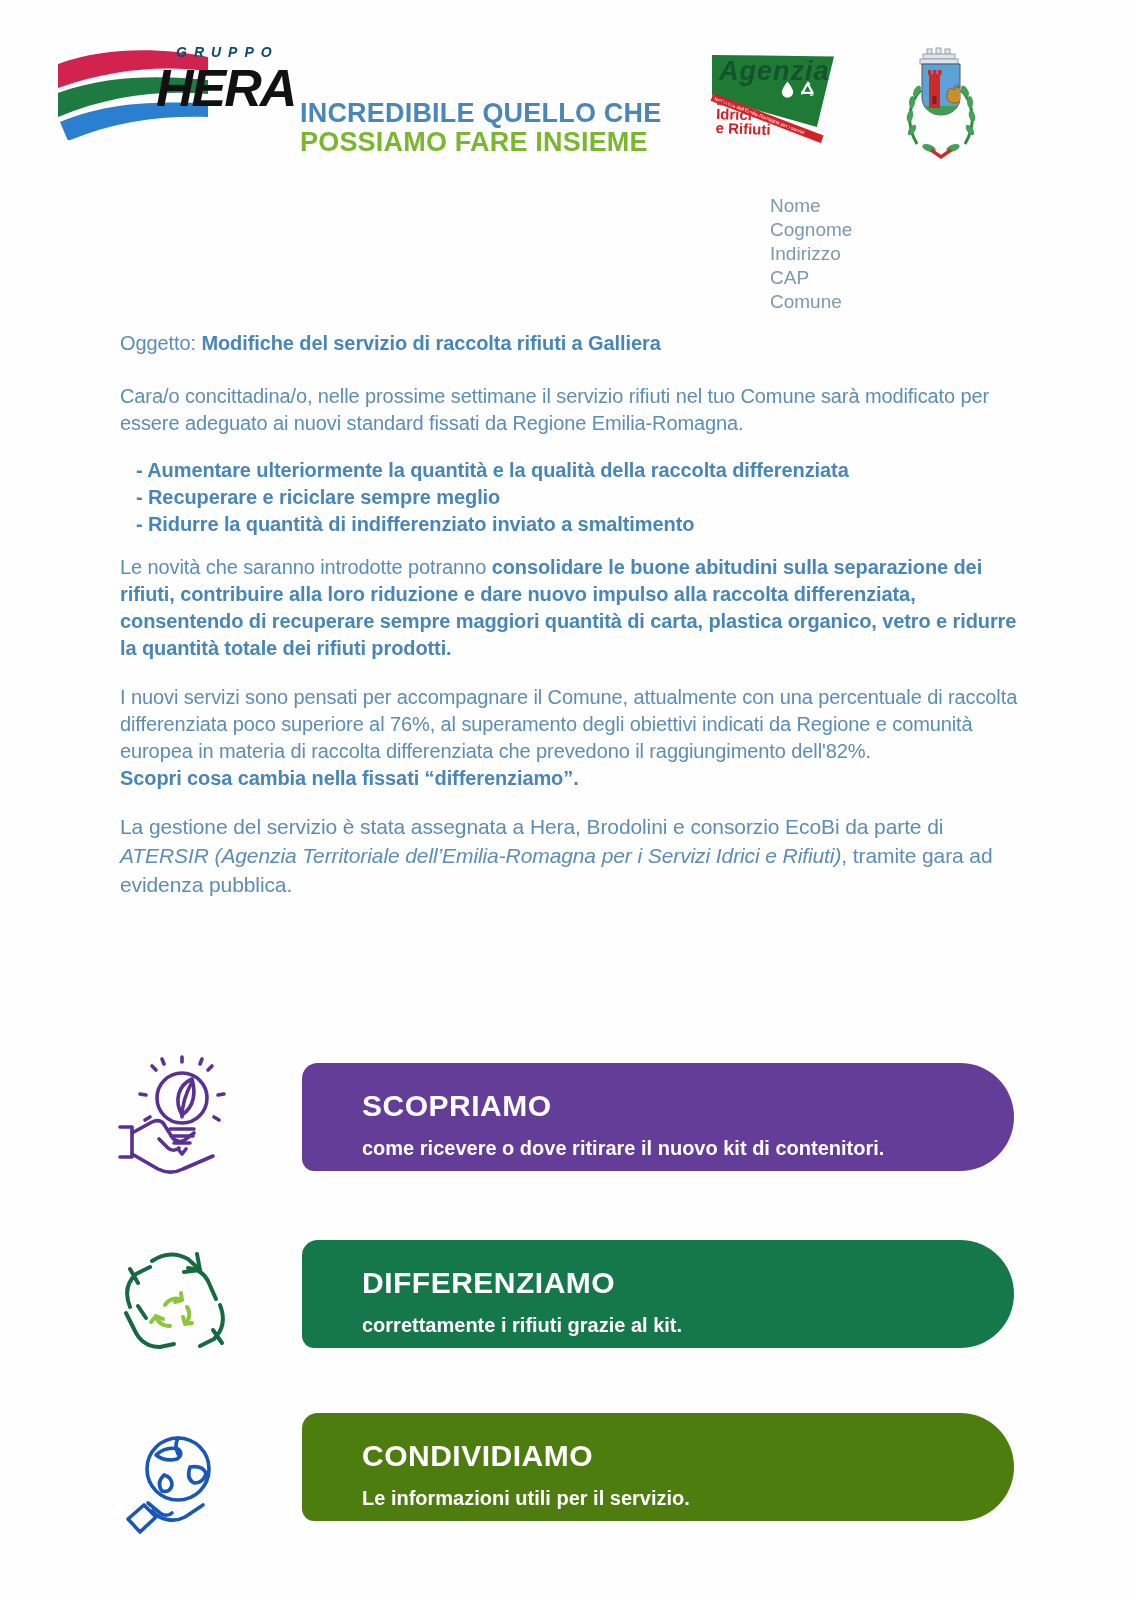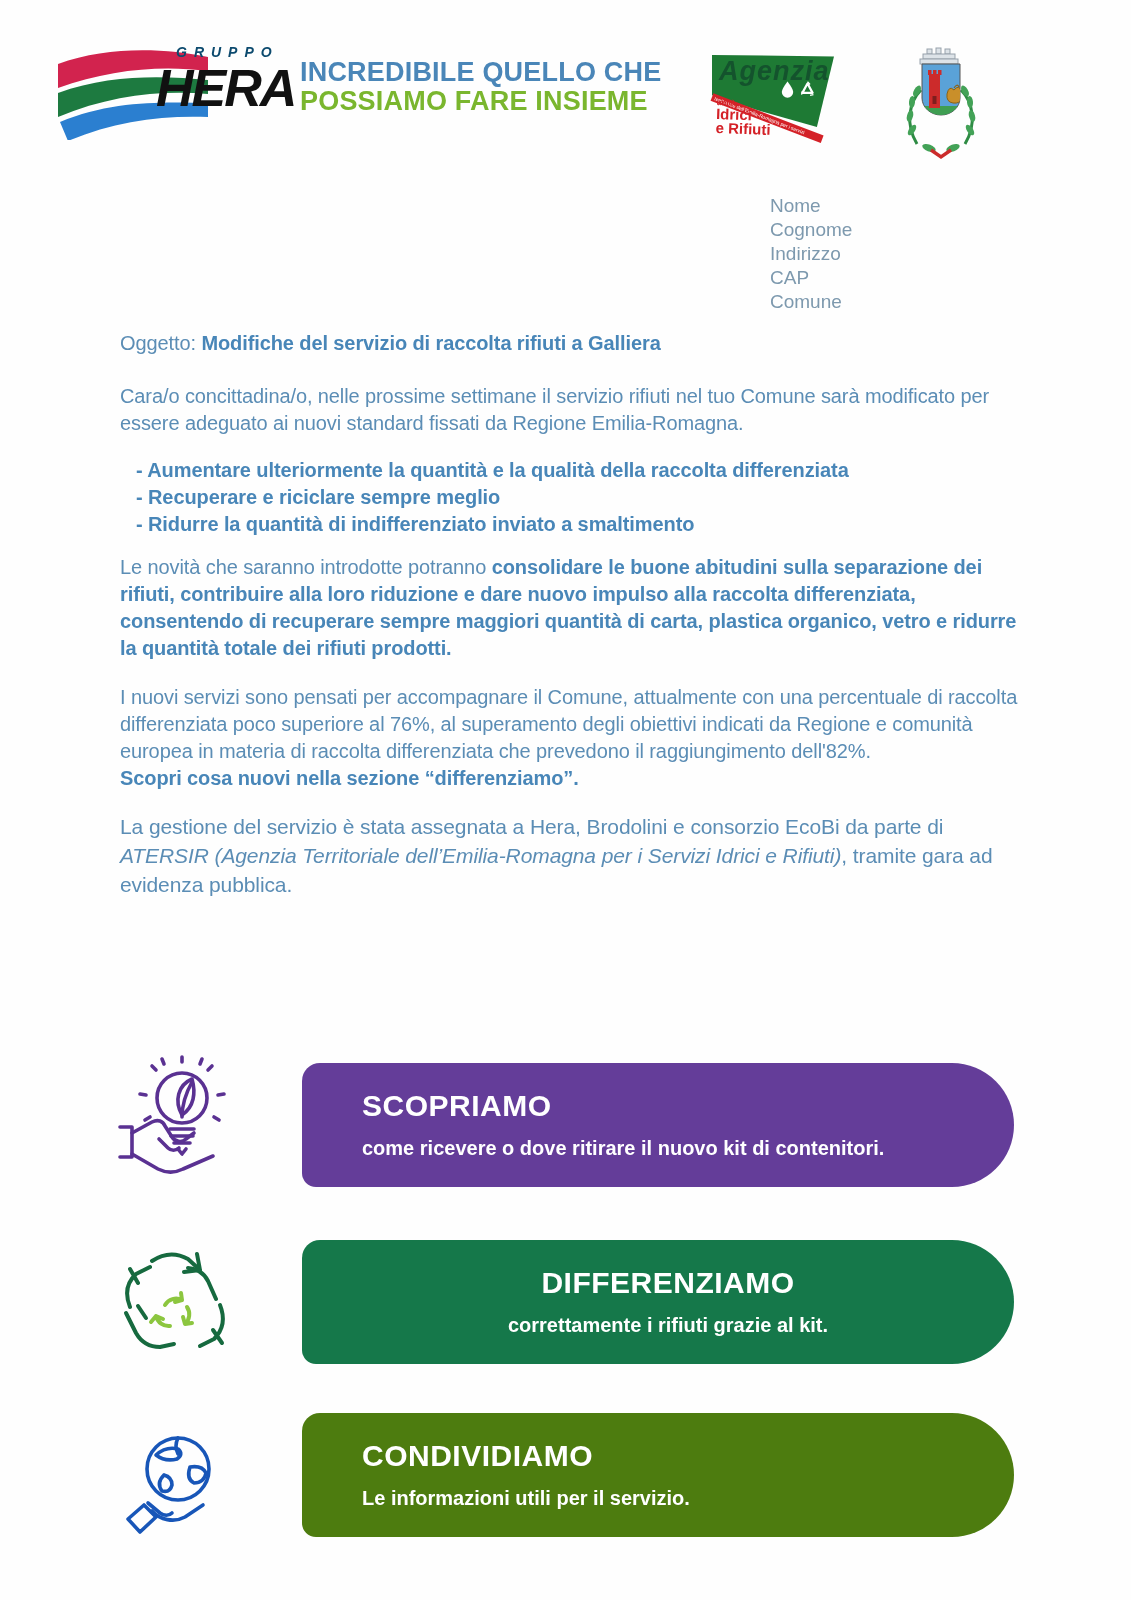--- a/index.html
+++ b/index.html
@@ -8,21 +8,21 @@
 
   
   .hera-logo{position:absolute;left:52px;top:38px;width:245px;height:100px;}
   .hera-bands{position:absolute;left:0;top:2px;}
   .hera-gruppo{position:absolute;left:124px;top:6px;font-size:14px;letter-spacing:7px;
                color:#0c4a6e;font-style:italic;font-weight:bold;}
   .hera-name{position:absolute;left:104px;top:20px;font-size:52px;font-weight:900;
              font-style:italic;color:#111;letter-spacing:-2px;}
   .tagline{position:absolute;left:300px;top:58px;line-height:29px;font-weight:bold;
            font-size:27px;letter-spacing:0.2px;}
-  .tagline .l1{color:#4a86b8;}
+  .tagline .l1{color:#4a86b8;margin-top:41px;}
   .tagline .l2{color:#7ab62e;}
 
   
   .agenzia{position:absolute;left:712px;top:55px;width:122px;height:72px;}
   .agenzia-green{position:absolute;inset:0;background:#1e7a34;
       clip-path:polygon(0% 0%,100% 2%,86% 100%,40% 78%,0% 56%);}
   .agenzia-title{position:absolute;left:7px;top:1px;color:#14532d;font-weight:bold;
       font-style:italic;font-size:27px;letter-spacing:1px;}
   .agenzia-stripe{position:absolute;left:0;top:38px;width:118px;height:8px;background:#d42127;
       transform:rotate(21deg);transform-origin:left center;color:#fff;font-size:5px;
@@ -45,26 +45,26 @@
   .body-text b,.body-text strong{color:#4886b8;}
   .subject{margin:0 0 26px 0;}
   .p1{margin:0 0 20px 0;}
   .bullets{margin:16px;font-weight:bold;color:#4886b8;}
   .note{margin:0 0 30px 0;}
   .p2{margin:0 0 22px 0;}
   .p3{margin:0 0 20px 0;}
   .p4{margin:0;font-size:21px;line-height:29px;}
 
   
-  .banner{position:absolute;left:302px;width:712px;height:124px;color:#fff;
+  .banner{position:absolute;left:302px;width:712px;height:108px;color:#fff;
           border-radius:18px 62px 62px 14px;padding:26px 40px 0 60px;box-sizing:border-box;}
   .banner-title{font-size:30px;font-weight:bold;letter-spacing:0.5px;}
   .banner-sub{font-size:20px;font-weight:bold;margin-top:14px;}
   .b1{top:1063px;}
-  .b2{top:1240px;text-align:center;}
+  .b2{top:1240px;}
   .b3{top:1413px;}
   .side-icon{position:absolute;left:112px;width:126px;height:132px;}
   .i1{top:1055px;}
   .i2{top:1243px;}
   .i3{top:1423px;}
 </style>
 </head>
 <body>
 
 <div class="page">
@@ -164,21 +164,21 @@
 
     <div class="bullets">
       <div>- Aumentare ulteriormente la quantità e la qualità della raccolta differenziata</div>
       <div>- Recuperare e riciclare sempre meglio</div>
       <div>- Ridurre la quantità di indifferenziato inviato a smaltimento</div>
     </div>
 
     <p class="p2"><span>Le novità che saranno introdotte potranno </span><strong>consolidare le buone abitudini sulla separazione dei rifiuti, contribuire alla loro riduzione e dare nuovo impulso alla raccolta differenziata, consentendo di recuperare sempre maggiori quantità di carta, plastica organico, vetro e ridurre la quantità totale dei rifiuti prodotti.</strong></p>
 
     <p class="p3"><span>I nuovi servizi sono pensati per accompagnare il Comune, attualmente con una percentuale di raccolta differenziata poco superiore al 76%, al superamento degli obiettivi indicati da Regione e comunità europea in materia di raccolta differenziata che prevedono il raggiungimento dell'82%.</span><br>
-    <strong>Scopri cosa nuovi nella sezione “differenziamo”.</strong></p>
+    <strong>Scopri cosa cambia nella fissati “differenziamo”.</strong></p>
 
     <p class="p4"><span>La gestione del servizio è stata assegnata a Hera, Brodolini e consorzio EcoBi da parte di </span><em>ATERSIR (Agenzia Territoriale dell’Emilia-Romagna per i Servizi Idrici e Rifiuti)</em><span>, tramite gara ad evidenza pubblica.</span></p>
   </div>
 
   <div class="side-icon i1">
     <svg width="126" height="132" viewBox="0 0 126 132">
       <g fill="none" stroke="#5a3192" stroke-width="3.6" stroke-linecap="round" stroke-linejoin="round">
         <circle cx="70" cy="43" r="25"></circle>
         <path d="M70 60 C 62 46 66 30 80 24 C 84 38 82 52 70 60 Z"></path>
         <path d="M70 62 C 70 50 75 36 80 27"></path>

